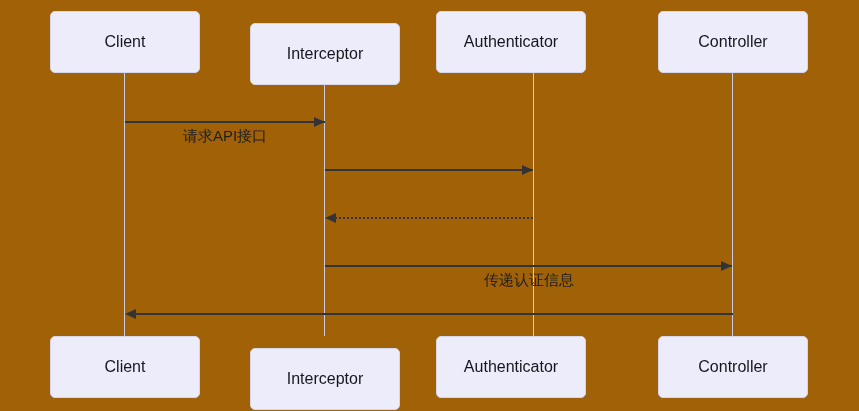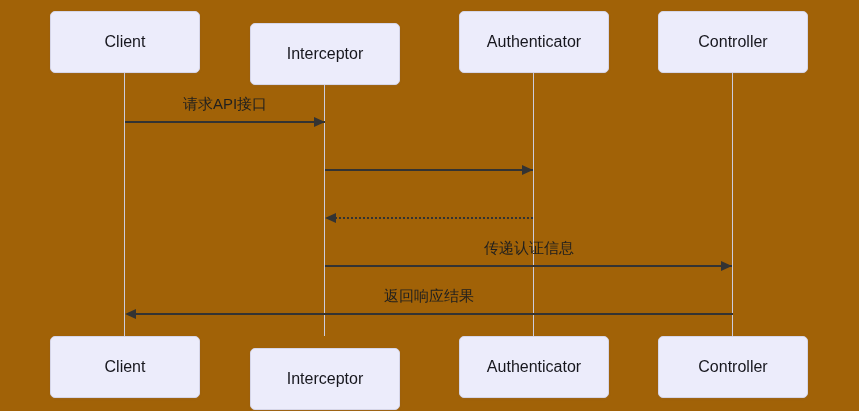--- a/index.html
+++ b/index.html
@@ -27,21 +27,21 @@
     align-items: center;
     justify-content: center;
     font-size: 16px;
     color: #16161d;
     box-shadow: 0 1px 2px rgba(120,120,160,0.12);
   }
   .actor-top    { top: 11px; }
   .actor-bottom { top: 336px; }
   .ab-client        { left: 50px; }
   .ab-interceptor   { left: 250px; margin-top: 12px; }
-  .ab-authenticator { left: 459px; }
+  .ab-authenticator { left: 436px; }
   .ab-controller    { left: 658px; }
 
   .lifeline {
     position: absolute;
     top: 73px;
     height: 263px;
     width: 1px;
     background: #ccccdd;
   }
   .ll-client        { left: 124px; }
@@ -50,20 +50,21 @@
   .ll-controller    { left: 732px; }
 
   .msg-label {
     position: absolute;
     height: 20px;
     line-height: 20px;
     text-align: center;
     font-size: 15px;
     color: #1f1f1f;
     white-space: nowrap;
+    margin-top: 32px;
   }
   .msg-line {
     position: absolute;
     height: 0;
     border-top: 2px solid #333333;
   }
   .msg-line.dotted {
     border-top-style: dotted;
   }
   .arrowhead {
@@ -106,21 +107,20 @@
   <div class="msg-line" style="left:325px; width:208px; top:169px;"></div>
   <div class="arrowhead right" style="left:522px; top:165px;"></div>
 
   <div class="msg-line dotted" style="left:335px; width:198px; top:217px;"></div>
   <div class="arrowhead left" style="left:325px; top:213px;"></div>
 
   <div class="msg-label" style="left:325px; width:408px; top:238px;">传递认证信息</div>
   <div class="msg-line" style="left:325px; width:407px; top:265px;"></div>
   <div class="arrowhead right" style="left:721px; top:261px;"></div>
 
-  <div class="msg-label" style="left:125px; width:608px; top:286px;">返回响应结果</div>
   <div class="msg-line" style="left:135px; width:598px; top:313px;"></div>
   <div class="arrowhead left" style="left:125px; top:309px;"></div>
 
   <div class="actor-box actor-bottom ab-client">
     <span>Client</span>
   </div>
   <div class="actor-box actor-bottom ab-interceptor">
     <span>Interceptor</span>
   </div>
   <div class="actor-box actor-bottom ab-authenticator">

